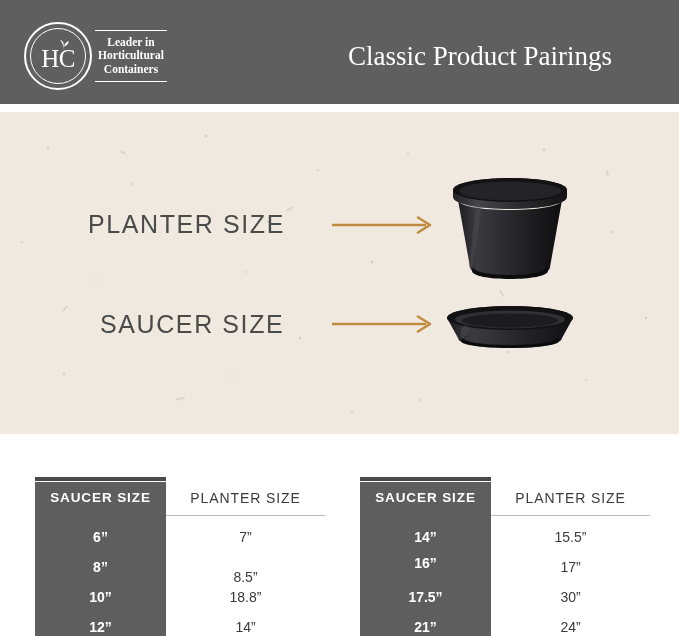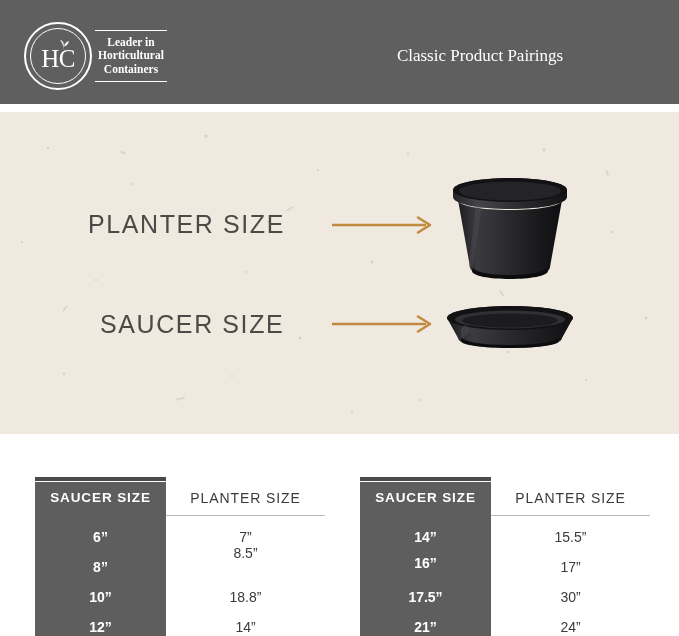--- a/index.html
+++ b/index.html
@@ -90,21 +90,21 @@
   .logo-tagline .rule.bottom { margin-top: 5px; }
 
   .header-title {
     position: absolute;
     left: 300px;
     top: 40px;
     width: 360px;
     text-align: center;
     color: #ffffff;
     font-family: "Liberation Serif", serif;
-    font-size: 17px;
+    font-size: 27px;
     line-height: 32px;
     white-space: nowrap;
   }
 
   
   .hero {
     position: absolute;
     left: 0; top: 112px;
     width: 679px;
     height: 322px;
@@ -347,21 +347,21 @@
       <div class="col-planter"></div>
       <div class="rule-dark"></div>
       <div class="rule-thin"></div>
 
       <div class="th saucer">SAUCER SIZE</div>
       <div class="th planter">PLANTER SIZE</div>
 
       <div class="cell saucer" style="top:40px">6”</div>
       <div class="cell planter" style="top:40px">7”</div>
       <div class="cell saucer" style="top:70px">8”</div>
-      <div class="cell planter" style="top:56px">8.5”</div>
+      <div class="cell planter" style="top:80px">8.5”</div>
       <div class="cell saucer" style="top:100px">10”</div>
       <div class="cell planter" style="top:100px">18.8”</div>
       <div class="cell saucer" style="top:130px">12”</div>
       <div class="cell planter" style="top:130px">14”</div>
     </div>
 
     <div class="tbl right">
       <div class="col-saucer"></div>
       <div class="col-planter"></div>
       <div class="rule-dark"></div>

